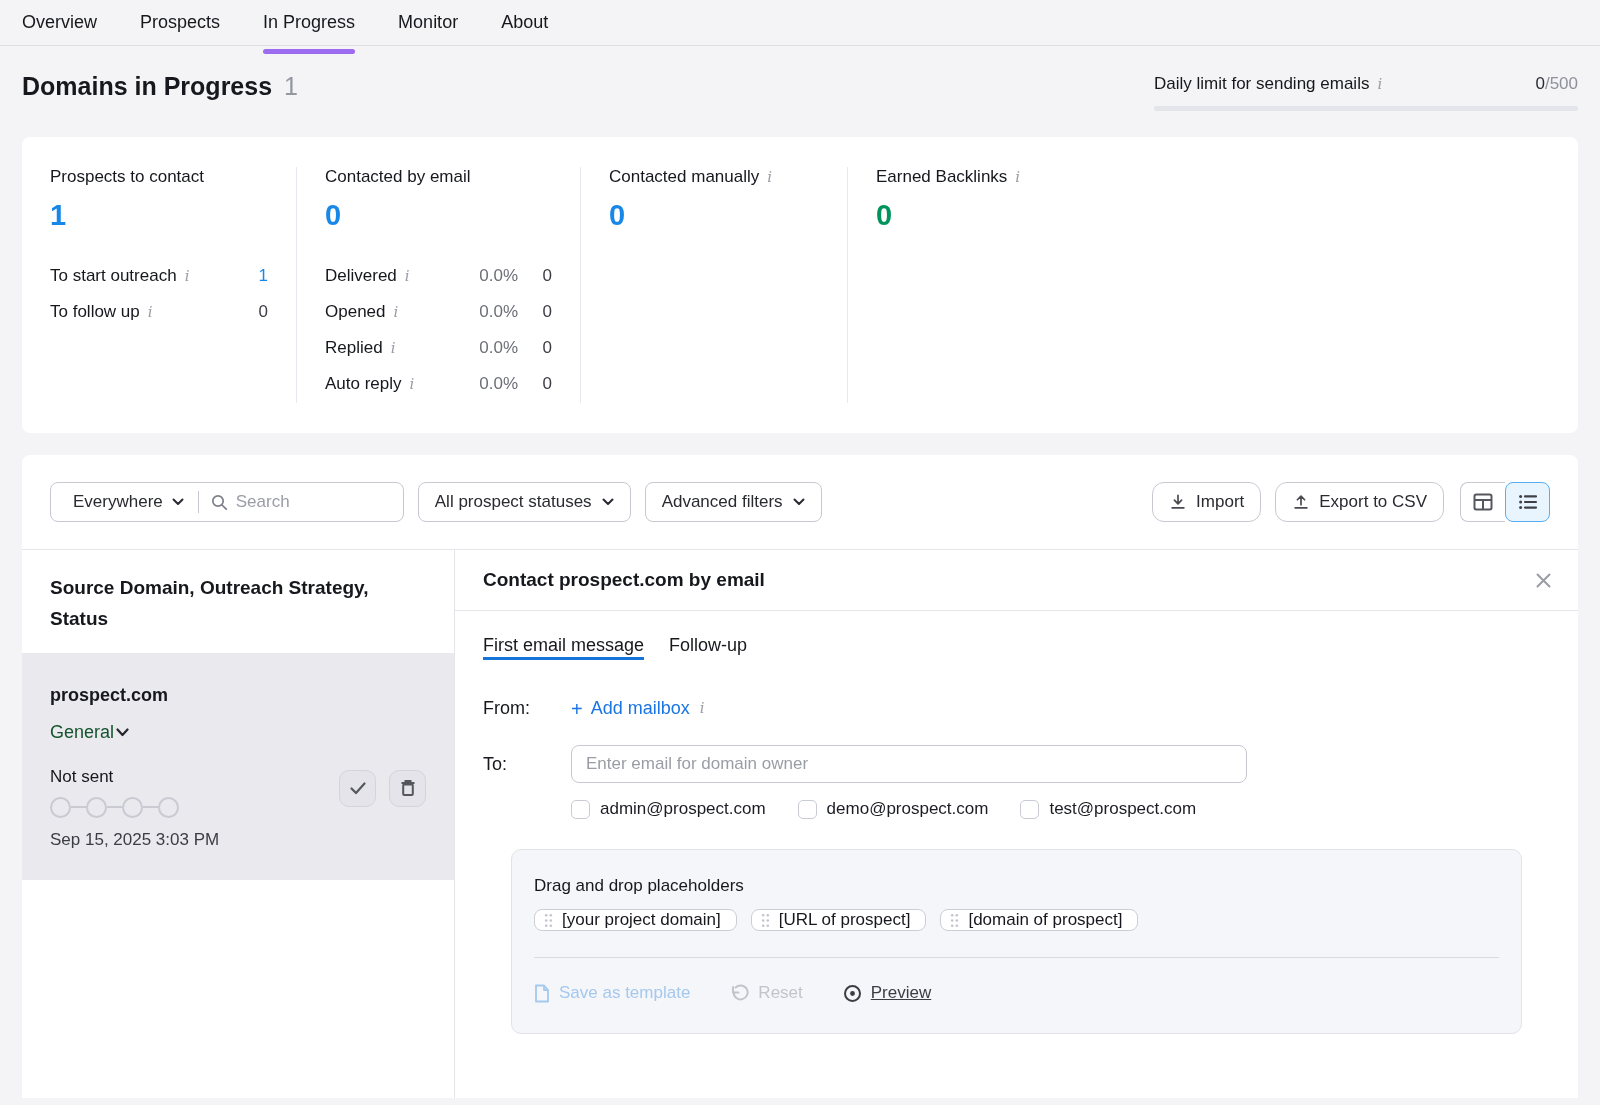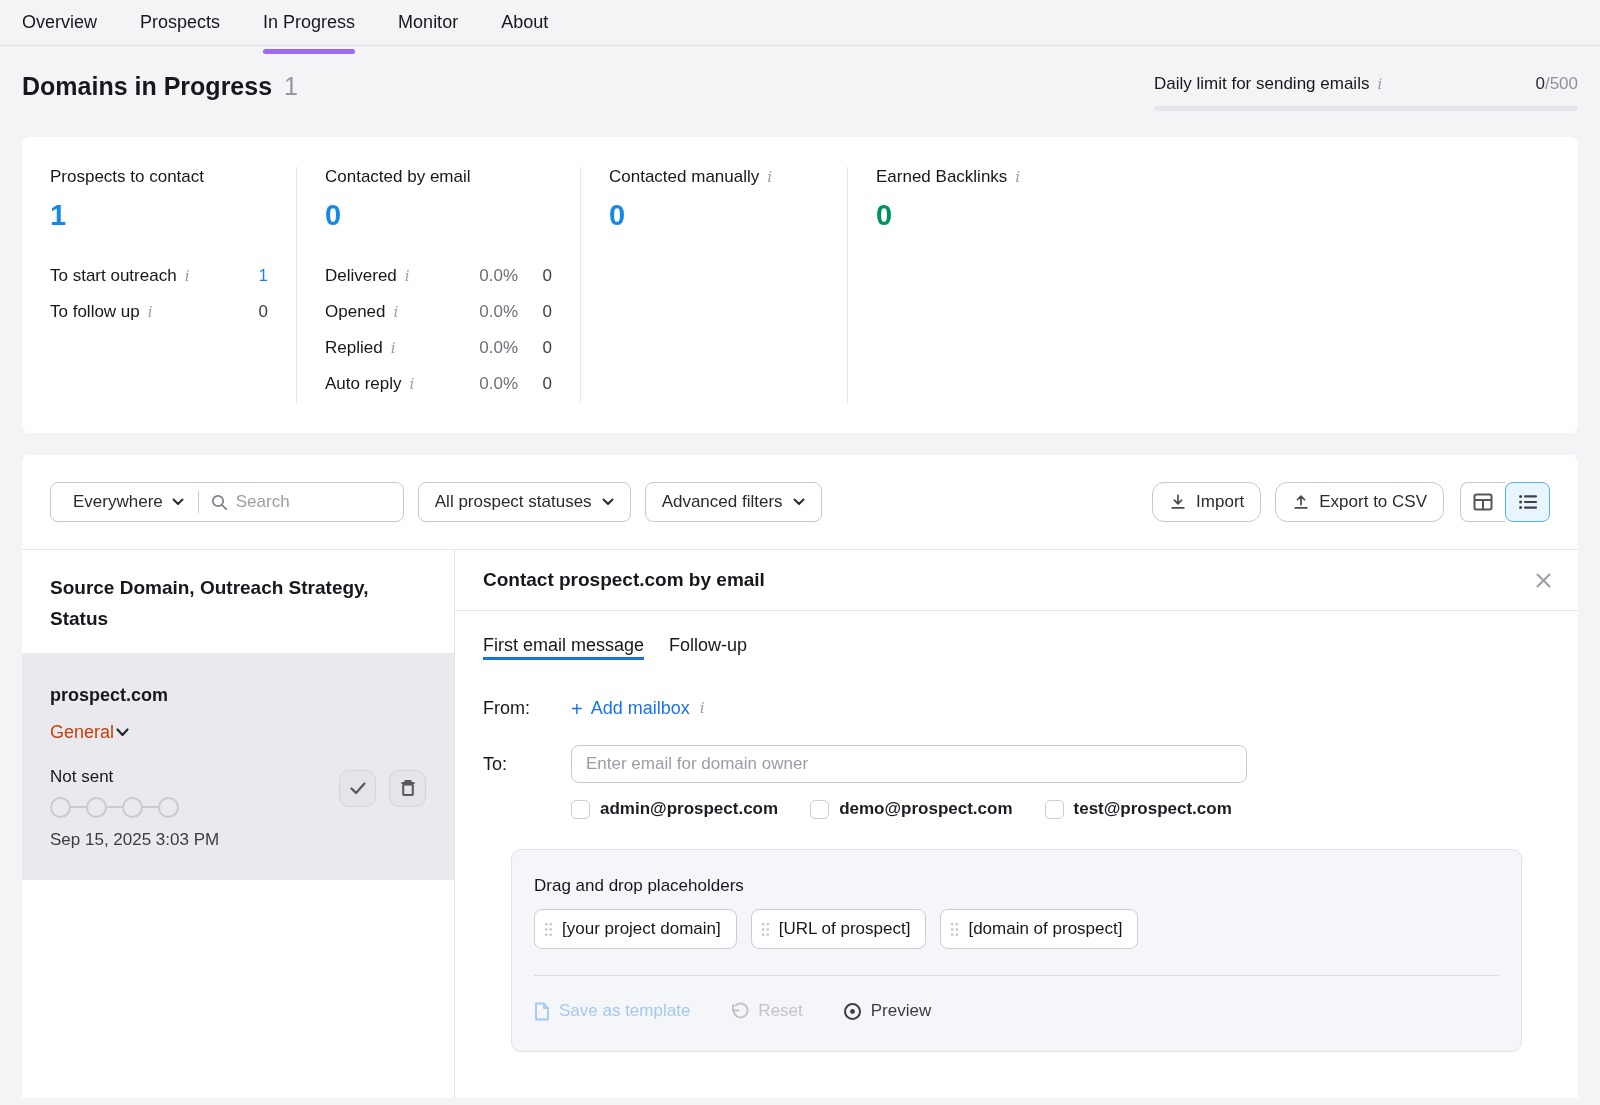--- a/index.html
+++ b/index.html
@@ -81,21 +81,21 @@
             color:#3f4147; }
 
   
   .split { flex:1; display:flex; min-height:0; }
   .list-pane { width:433px; flex:none; border-right:1px solid #e4e5e9;
                display:flex; flex-direction:column; }
   .list-header { font-size:19px; font-weight:bold; color:#17181d; padding:22px 40px 18px 28px;
                  line-height:1.65; }
   .domain-row { background:#e9e9ee; padding:32px 28px 30px 28px; position:relative; }
   .row-domain { font-size:18px; font-weight:bold; color:#17181d; }
-  .row-strategy { margin-top:16px; font-size:18px; color:#c2410c; display:flex;
+  .row-strategy { margin-top:16px; font-size:18px; color:#14532d; display:flex;
                   align-items:center; gap:2px; cursor:pointer; width:max-content;justify-content:flex-end; }
   .row-status { margin-top:24px; font-size:17px; color:#17181d; }
   .row-steps { margin-top:10px; display:flex; align-items:center; }
   .step-dot { width:21px; height:21px; border:2px solid #c9cad2; border-radius:50%; }
   .step-line { width:15px; height:2px; background:#c9cad2; }
   .row-date { margin-top:12px; font-size:17px; color:#3c3d44; }
   .row-actions { position:absolute; right:28px; top:117px; display:flex; gap:13px; }
   .act-btn { width:37px; height:37px; background:#e4e4ea; border:1px solid #d4d5db;
              border-radius:10px; display:flex; align-items:center; justify-content:center;
              color:#55565e; cursor:pointer; }
@@ -115,38 +115,38 @@
   .form-label { width:88px; font-size:18px; color:#17181d; flex:none; }
   .link { color:#1a74e4; font-size:18px; display:flex; align-items:center; gap:8px;
           cursor:pointer; }
   .link .plus { font-size:20px; line-height:1; }
   .to-input { width:676px; height:38px; border:1px solid #c6c9d1; border-radius:8px;
               padding:0 14px; font-size:17px; color:#2a2b31; outline:none;
               font-family:"Liberation Sans", sans-serif; }
   .to-input::placeholder { color:#9b9da6; }
   .cb-row { margin:16px 0 0 88px; display:flex; gap:32px; align-items:center; }
   .cb-item { display:flex; align-items:center; gap:10px; font-size:17px; color:#1c1d24;
-             cursor:pointer;font-weight:bold; }
+             cursor:pointer; }
   .cb-box { width:19px; height:19px; border:1px solid #c9ccd4; border-radius:5px;
             background:#fff; flex:none; }
 
   
   .ph-box { margin:30px 28px 0 28px; background:#f5f6f9; border:1px solid #e2e3e8;
             border-radius:10px; padding:26px 22px 30px 22px; }
   .ph-label { font-size:17px; color:#17181d; }
   .ph-chips { margin-top:13px; display:flex; gap:14px; }
-  .chip { height:40px; background:#fff; border:1px solid #ccced6; border-radius:8px;
+  .chip { height:22px; background:#fff; border:1px solid #ccced6; border-radius:8px;
           display:flex; align-items:center; gap:9px; padding:0 15px 0 9px;
           font-size:17px; color:#17181d; cursor:grab;text-align:right; }
   .ph-divider { margin-top:26px; height:1px; background:#d9dbe0; }
   .ph-toolbar { margin-top:25px; display:flex; align-items:center; gap:40px; font-size:17px; }
   .tool { display:flex; align-items:center; gap:9px; cursor:pointer; }
   .tool.disabled-blue { color:#a5c8ee; }
   .tool.disabled-gray { color:#c3c4cb; }
-  .tool.dark { color:#3c3d44; }
+  .tool.dark { color:#3c3d44;text-decoration:underline; }
 </style>
 </head>
 <body>
 
 <nav class="topnav">
   <div class="nav-item">Overview</div>
   <div class="nav-item">Prospects</div>
   <div class="nav-item active">In Progress</div>
   <div class="nav-item">Monitor</div>
   <div class="nav-item">About</div>

